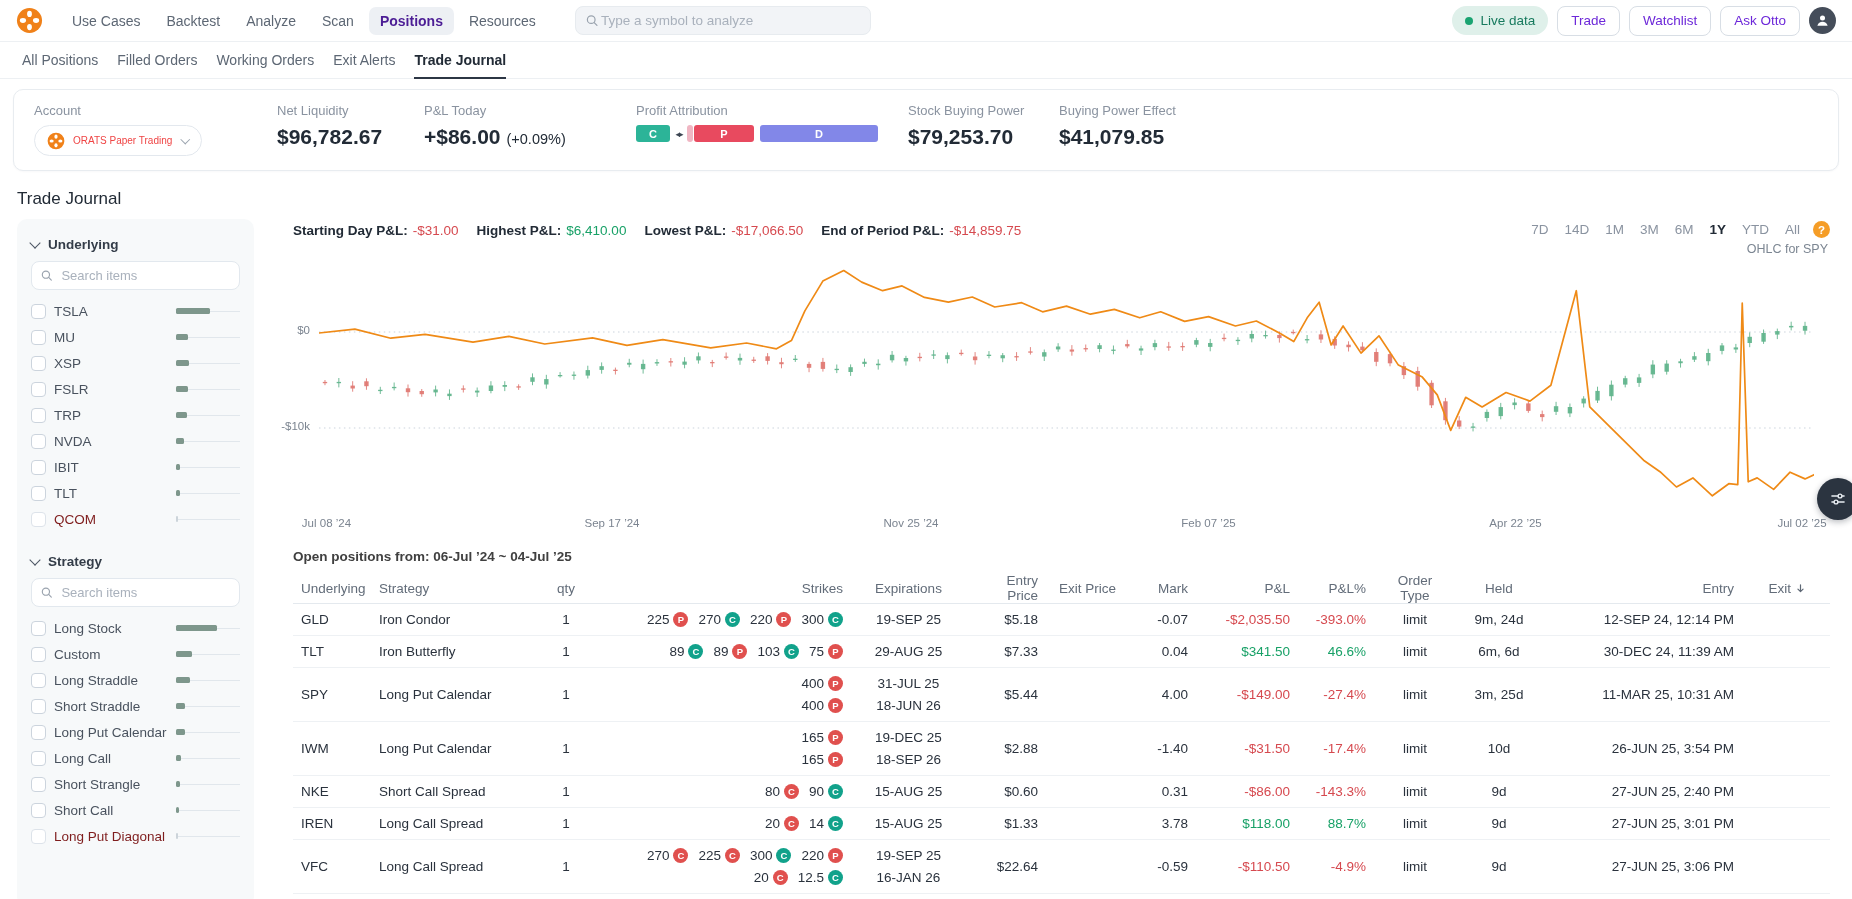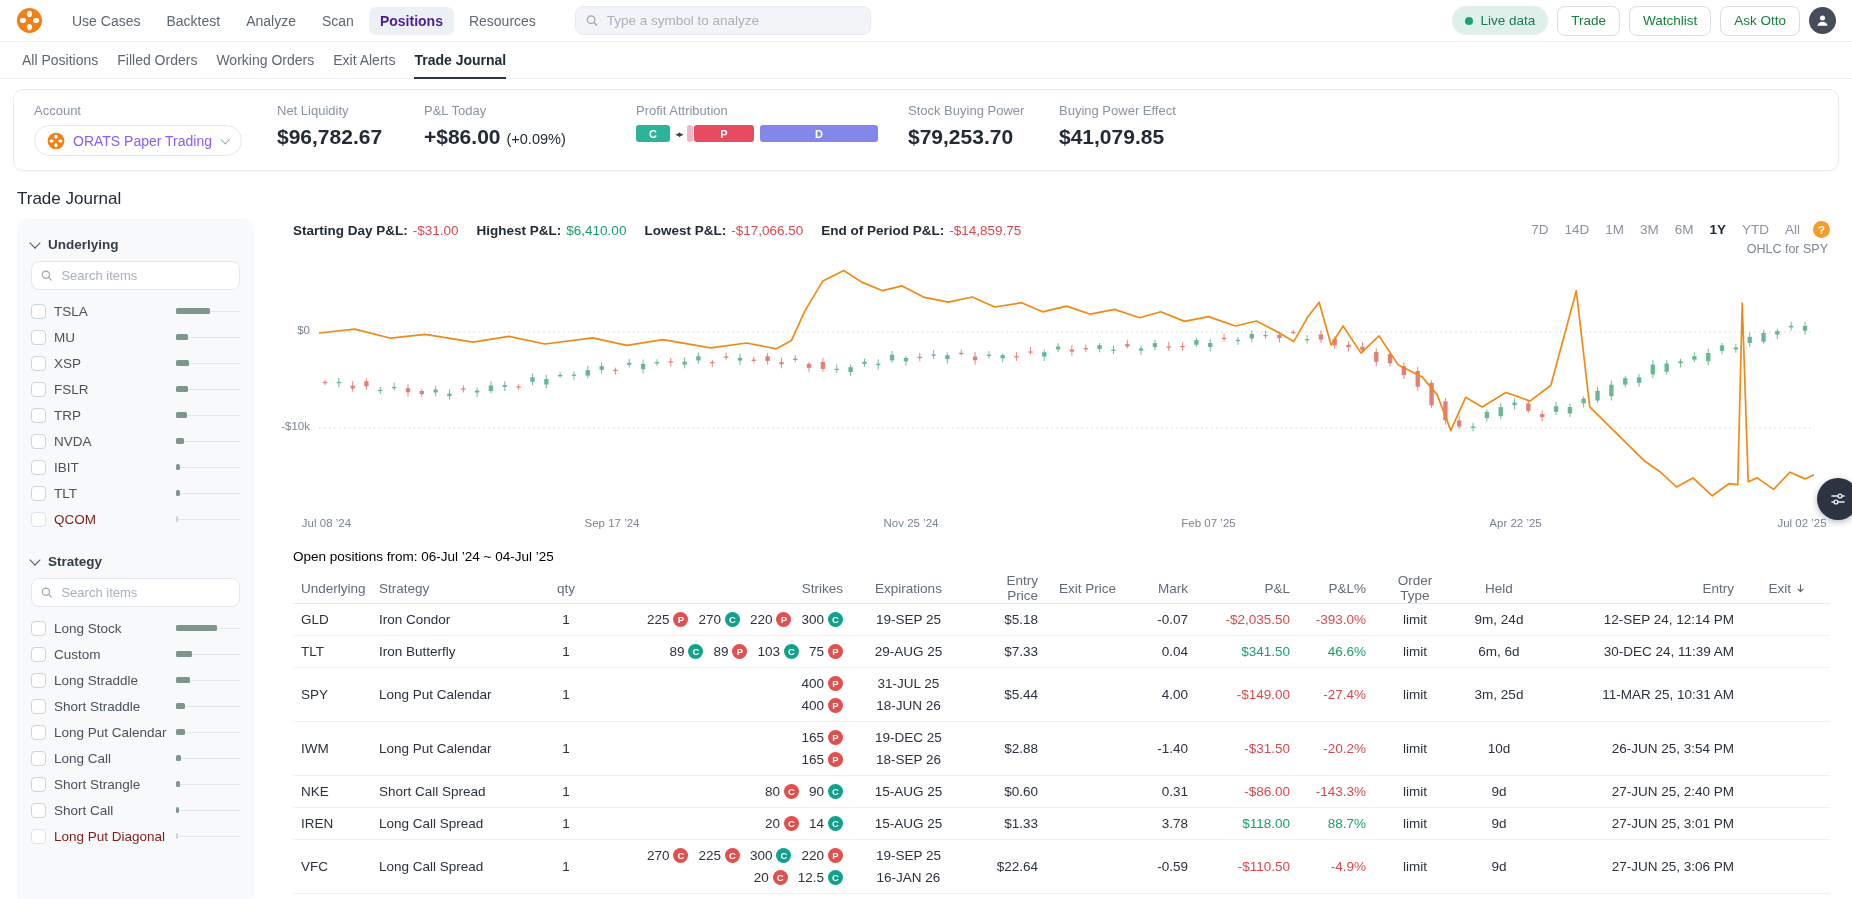--- a/index.html
+++ b/index.html
@@ -2,41 +2,41 @@
 <html><head>
 <meta charset="utf-8">
 <style>
   html,body{margin:0;padding:0;width:1852px;height:899px;overflow:hidden;background:#fff;
     font-family:"Liberation Sans",sans-serif;color:#232b37;-webkit-font-smoothing:antialiased}
   .topbar{display:flex;align-items:center;height:41px;padding:0 16px;border-bottom:1px solid #edf0f3;gap:10px}
   .logo{width:27px;height:27px;flex:0 0 auto;display:flex}
   .nav{display:flex;gap:4px;margin-left:8px}
   .nav-item{padding:6px 11px;font-size:14px;color:#5d6774;border-radius:7px;cursor:pointer;white-space:nowrap}
   .nav-item.active{background:#edf0f4;color:#4c1d95;font-weight:700}
-  .searchbox{display:flex;align-items:center;gap:7px;background:#f2f4f7;border:1px solid #e7ebef;border-radius:8px;height:29px;width:296px;margin-left:18px;padding:0 10px;box-sizing:border-box}
+  .searchbox{display:flex;align-items:center;gap:1px;background:#f2f4f7;border:1px solid #e7ebef;border-radius:8px;height:29px;width:296px;margin-left:18px;padding:0 10px;box-sizing:border-box}
   .searchbox input{border:0;background:transparent;outline:0;font-size:13.5px;color:#2a3342;width:100%;font-family:inherit}
   ::placeholder{color:#a9b1bc}
   .top-right{margin-left:auto;display:flex;gap:9px;align-items:center}
   .live{display:flex;align-items:center;gap:7px;background:#dff0ea;color:#177a5e;border-radius:16px;height:29px;padding:0 13px;font-size:13.5px}
   .live .dot{width:8px;height:8px;border-radius:50%;background:#1aa371}
   .top-buttons{display:flex;gap:9px}
-  .btn{background:#fff;border:1px solid #d8dee5;border-radius:8px;height:30px;padding:0 13px;font-size:13.5px;color:#15803d;cursor:pointer;font-family:inherit}
+  .btn{background:#fff;border:1px solid #d8dee5;border-radius:8px;height:30px;padding:0 13px;font-size:13.5px;color:#6d28d9;cursor:pointer;font-family:inherit}
   .avatar{width:27px;height:27px;border-radius:50%;background:#454d5a;display:flex;align-items:center;justify-content:center;cursor:pointer}
   .subnav{display:flex;gap:19px;padding:0 22px;border-bottom:1px solid #edf0f3;height:36px;align-items:stretch}
   .subtab{font-size:14px;color:#5d6774;display:flex;align-items:center;border-bottom:2px solid transparent;cursor:pointer;margin-bottom:-1px}
   .subtab.active{color:#222b36;font-weight:600;border-bottom-color:#2c3644}
   .account-card{margin:10px 13px 0;background:#fff;border:1px solid #e8ecf0;border-radius:10px;padding:13px 20px 14px;display:flex;box-shadow:0 1px 2px rgba(30,40,60,.03)}
   .metric .lab{font-size:13px;color:#8a93a0;margin-bottom:7px}
   .metric .val{font-size:21px;font-weight:600;color:#222b36;white-space:nowrap}
   .val-extra{font-size:14.5px;font-weight:500;margin-left:6px}
   .metrics{display:flex;flex:1}
   .m-acct{width:243px}
   .m0{width:147px}.m1{width:212px}.m2{width:272px}.m3{width:156px}.m4{width:151px}.m5{width:auto}
   .acct-pill{display:flex;align-items:center;gap:8px;border:1px solid #e3e8ee;border-radius:18px;height:31px;padding:0 12px;width:fit-content;cursor:pointer;box-sizing:border-box}
-  .acct-name{color:#8b5cf6;font-size:14px;white-space:nowrap}
+  .acct-name{color:#ef4444;font-size:10px;white-space:nowrap}
   .chev{width:7px;height:7px;border-right:1.6px solid #4b5563;border-bottom:1.6px solid #4b5563;transform:rotate(45deg);margin-top:-3px;display:inline-block}
   .chev.small{width:5.5px;height:5.5px;border-color:#9aa3ae;margin-left:2px}
   .attr-bar{display:flex;align-items:center;margin-top:3px;height:17px}
   .attr-seg{height:17px;border-radius:3px;color:#fff;font-size:11px;font-weight:700;display:inline-flex;align-items:center;justify-content:center;margin-right:1px}
   .attr-arrows{display:inline-flex;align-items:center;justify-content:center;font-size:9px;color:#3c4552;letter-spacing:-1px}
   .attr-gap{display:inline-block;height:1px}
   .page-title{font-size:17px;font-weight:500;color:#222b36;margin:18px 0 10px 17px}
   .content{display:flex;align-items:flex-start;padding-left:17px;height:687px;overflow:hidden}
   .sidebar{width:237px;min-width:237px;background:#f7f9fa;border-radius:10px;padding:10px 14px;box-sizing:border-box;align-self:stretch}
   .fsection + .fsection{margin-top:14px}
@@ -61,21 +61,21 @@
   .ranges{display:flex;gap:16px;font-size:13.5px}
   .range{color:#8a93a0;cursor:pointer}
   .range.active{color:#222b36;font-weight:700}
   .help{width:17px;height:17px;border-radius:50%;background:#f59d27;color:#fff;font-size:11.5px;font-weight:700;display:flex;align-items:center;justify-content:center;cursor:pointer}
   .legend{text-align:right;font-size:12.5px;color:#7c8692;margin:4px 2px 0}
   .plot-box{position:relative;height:252px;margin:6px 16px 0 26px}
   .plot-box svg{width:100%;height:252px;display:block}
   .ytick{position:absolute;right:calc(100% + 9px);font-size:11.5px;color:#7b8490;white-space:nowrap}
   .xaxis{position:relative;height:18px;margin:3px 16px 0 26px}
   .xtick{position:absolute;top:0;transform:translateX(-50%);font-size:11.5px;color:#7b8490;white-space:nowrap}
-  .pos-title{font-size:13.5px;font-weight:400;color:#000000;margin-top:14px}
+  .pos-title{font-size:13.5px;font-weight:700;color:#404040;margin-top:14px}
   .thead,.trow{display:grid;grid-template-columns:78px 150px 90px 240px 115px 80px 78px 72px 102px 76px 82px 86px 200px 72px;align-items:center}
   .thead{margin-top:9px;height:30px;border-bottom:1px solid #e4e9ee;color:#626c79;font-size:13.5px}
   .trow{min-height:31px;border-bottom:1px solid #eef1f4;font-size:13.5px;color:#2a323d;cursor:pointer}
   .trow.tall{min-height:53px}
   .hc,.tc{padding:0 8px;box-sizing:border-box}
   .c2{text-align:center}.c3{text-align:right}.c4{text-align:center}
   .c5,.c6,.c7,.c8,.c9{text-align:right}
   .c10,.c11{text-align:center}.c12,.c13{text-align:right}
   .hc.c13{display:flex;align-items:center;justify-content:flex-end;gap:4px}
   .sline{display:flex;justify-content:flex-end;align-items:center;gap:10px;line-height:22px}
@@ -774,21 +774,21 @@
             </div>
           </div>
           <div class="tc c4">
             <div class="eline">19-DEC 25</div>
             <div class="eline">18-SEP 26</div>
           </div>
           <div class="tc c5">$2.88</div>
           <div class="tc c6"></div>
           <div class="tc c7">-1.40</div>
           <div class="tc c8 neg">-$31.50</div>
-          <div class="tc c9 neg">-20.2%</div>
+          <div class="tc c9 neg">-17.4%</div>
           <div class="tc c10">limit</div>
           <div class="tc c11">10d</div>
           <div class="tc c12">26-JUN 25, 3:54 PM</div>
           <div class="tc c13"></div>
         </div>
         <div class="trow">
           <div class="tc c0">NKE</div>
           <div class="tc c1">Short Call Spread</div>
           <div class="tc c2">1</div>
           <div class="tc c3">

